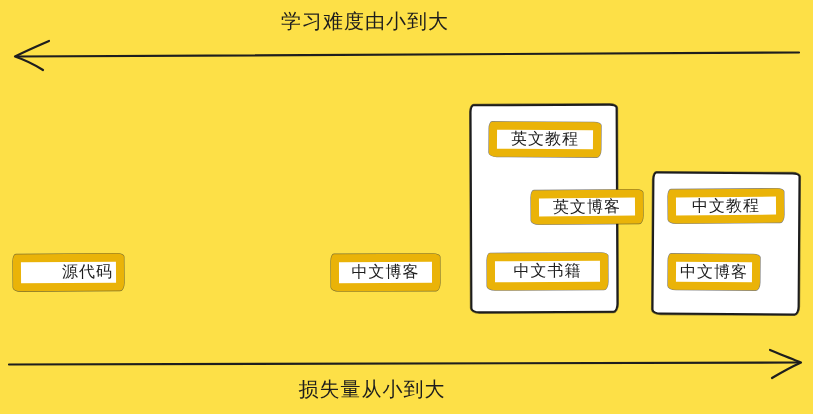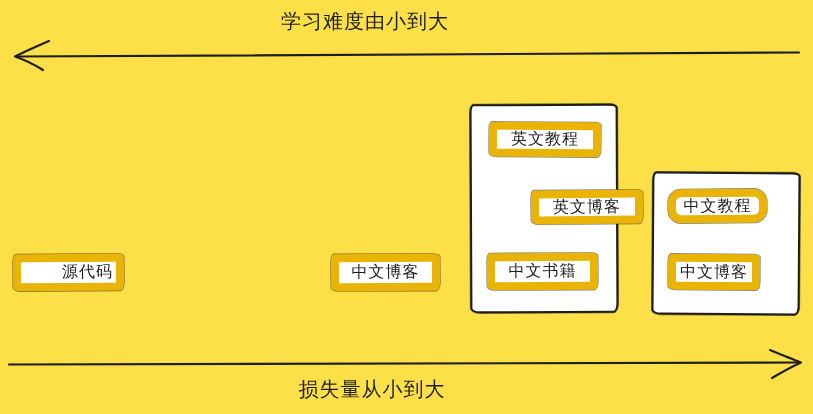--- a/index.html
+++ b/index.html
@@ -89,21 +89,21 @@
 
 
   <div class="sketch-box r-tiny" style="left: 331px; top: 254px; width: 109px; height: 37px;">中文博客</div>
 
   <div class="group-box r-tiny" style="left: 470px; top: 104px; width: 148px; height: 209px;"></div>
 
   <div class="sketch-box r-pos" style="left: 489px; top: 122px; width: 112px; height: 35px;">英文教程</div>
 
   <div class="sketch-box r-neg" style="left: 487px; top: 190px; width: 112px; height: 34px; margin-left: 44px;">英文博客</div>
 
-  <div class="sketch-box r-tiny" style="left: 487px; top: 253px; width: 111px; height: 37px;">中文书籍</div>
+  <div class="sketch-box r-tiny" style="left: 487px; top: 253px; width: 121px; height: 37px;">中文书籍</div>
 
   <div class="group-box r-pos" style="left: 652px; top: 172px; width: 148px; height: 143px;"></div>
 
-  <div class="sketch-box r-neg" style="left: 668px; top: 189px; width: 99px; height: 34px; border-radius: 13px;">中文教程</div>
+  <div class="sketch-box r-neg" style="left: 668px; top: 189px; width: 116px; height: 34px;">中文教程</div>
 
   <div class="sketch-box r-pos" style="left: 668px; top: 254px; width: 92px; height: 36px;">中文博客</div>
 
 </div>
 
 </body></html>

